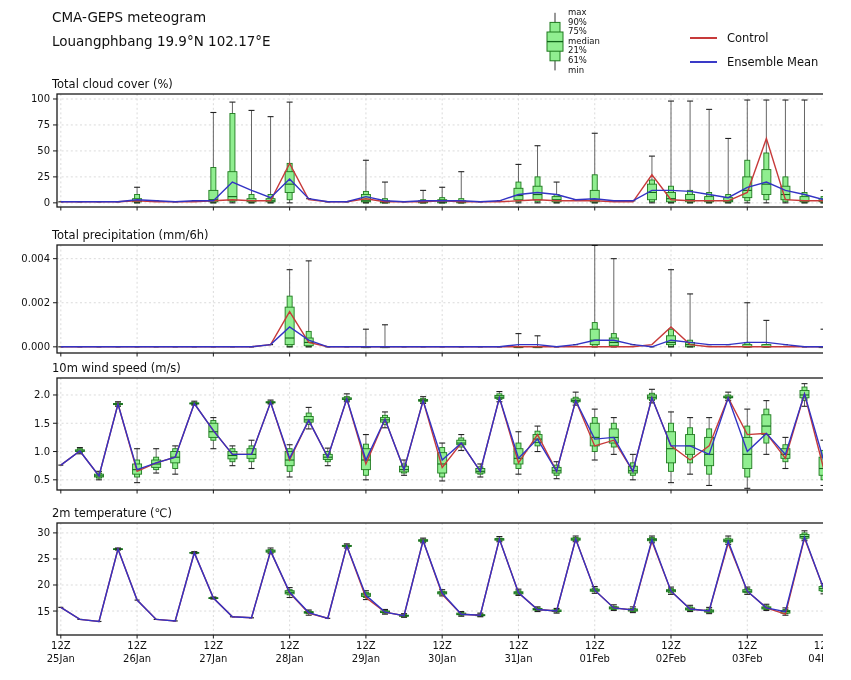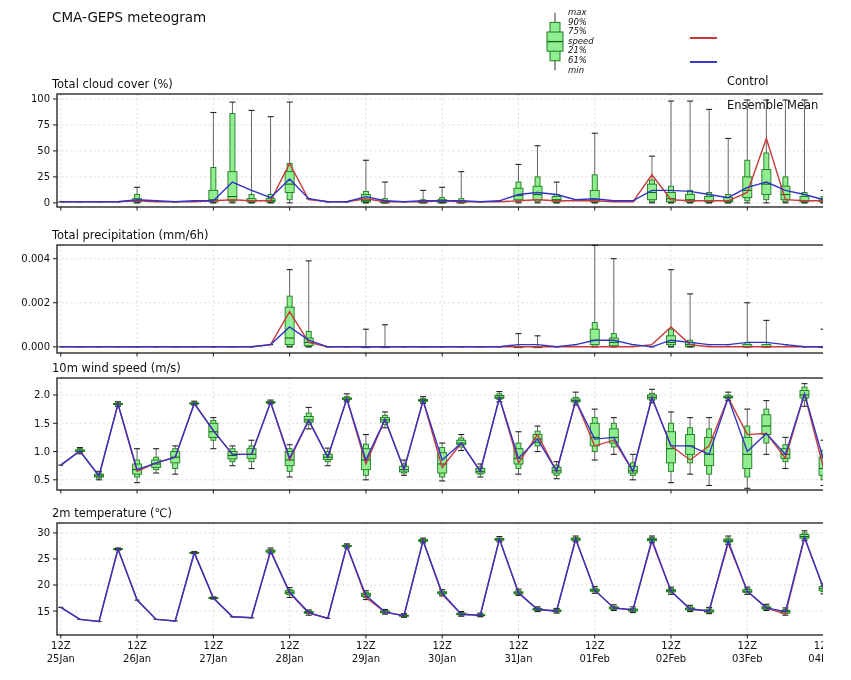--- a/index.html
+++ b/index.html
@@ -1,45 +1,46 @@
 <!DOCTYPE html>
 <html><head>
 <meta charset="utf-8">
 <style>
   html,body{margin:0;padding:0;background:#ffffff;}
   .screen{position:relative;width:823px;height:680px;background:#ffffff;overflow:hidden;
           font-family:"DejaVu Sans","Liberation Sans",sans-serif;color:#111;}
   .hdr{position:absolute;left:52px;top:6px;font-size:13.5px;line-height:23.5px;}
   .legend-box-glyph{position:absolute;left:538px;top:8px;}
-  .legend-box-labels{position:absolute;left:568px;top:8px;font-size:8.5px;line-height:9.6px;font-style:italic;}
+  .legend-box-labels{position:absolute;left:568px;top:8px;font-size:8.5px;line-height:9.6px;}
   .line-legend-entry{position:absolute;left:690px;height:14px;}
   .swatch{position:absolute;left:0;top:6px;width:27px;height:2px;}
-  .line-legend-label{position:absolute;left:37px;top:0;font-size:11.5px;white-space:nowrap;margin-top:43px;}
+  .line-legend-label{position:absolute;left:37px;top:0;font-size:11.5px;white-space:nowrap;}
   svg text{font-family:"DejaVu Sans","Liberation Sans",sans-serif;}
 </style>
 </head>
 <body>
 
 <div class="screen">
 
   <div class="hdr">
     <div>CMA-GEPS meteogram</div>
+    <div>Louangphbang 19.9°N 102.17°E</div>
   </div>
 
   <svg class="legend-box-glyph" width="34" height="76">
     <line x1="17" y1="4.8" x2="17" y2="62.4" stroke="#333" stroke-width="1"></line>
     <rect x="12" y="14.4" width="10" height="38.4" fill="#90ee90" stroke="#1f7a1f" stroke-width="1"></rect>
     <rect x="9" y="24" width="16" height="19.2" fill="#90ee90" stroke="#1f7a1f" stroke-width="1"></rect>
     <line x1="9" y1="33.6" x2="25" y2="33.6" stroke="#11661a" stroke-width="1.3"></line>
   </svg>
   <div class="legend-box-labels">
     <div>max</div>
     <div>90%</div>
     <div>75%</div>
-    <div>speed</div>
+    <div>median</div>
     <div>21%</div>
     <div>61%</div>
     <div>min</div>
   </div>
 
   <div class="line-legend-entry" style="top:31px;">
     <span class="swatch" style="background: rgb(199, 58, 58);"></span>
     <span class="line-legend-label">Control</span>
   </div>
   <div class="line-legend-entry" style="top:55px;">

